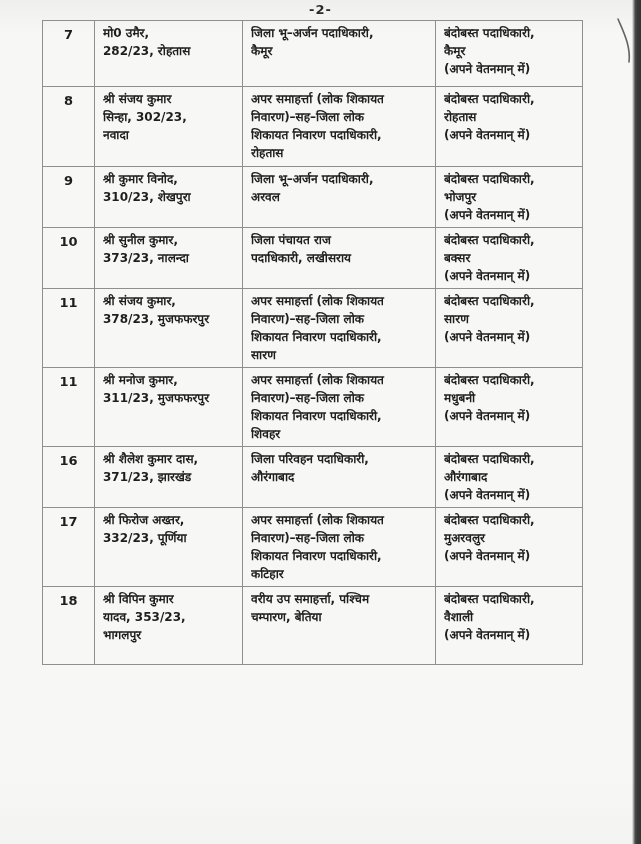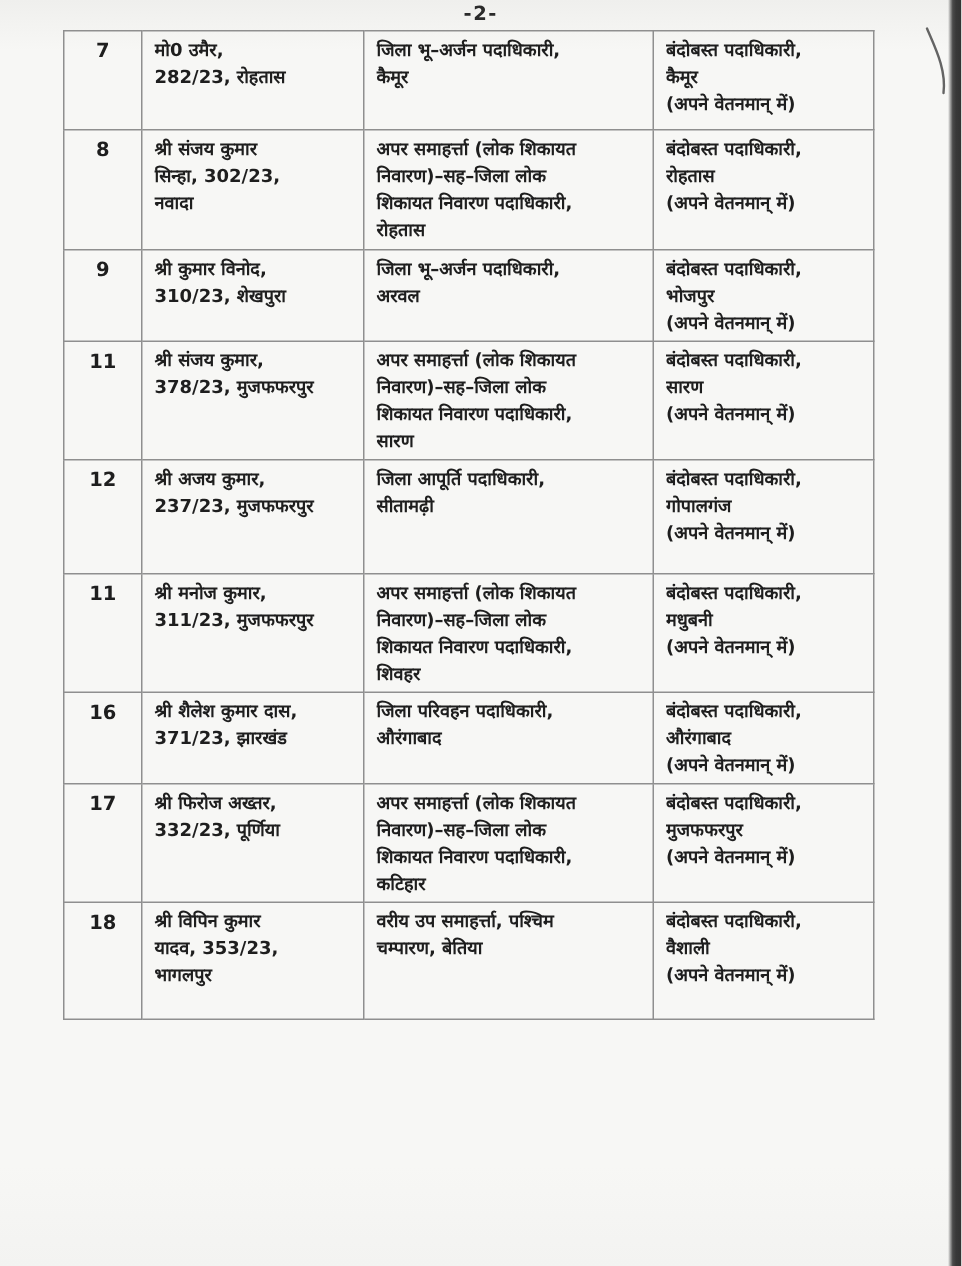--- a/index.html
+++ b/index.html
@@ -134,54 +134,54 @@
             <div class="ln">जिला भू–अर्जन पदाधिकारी,</div>
             <div class="ln">अरवल</div>
           </td>
           <td>
             <div class="ln">बंदोबस्त पदाधिकारी,</div>
             <div class="ln">भोजपुर</div>
             <div class="ln">(अपने वेतनमान् में)</div>
           </td>
         </tr>
         <tr>
+          <td class="sl">10</td>
+          <td>
+            <div class="ln">श्री सुनील कुमार,</div>
+            <div class="ln">373/23, नालन्दा</div>
+          </td>
+          <td>
+            <div class="ln">जिला पंचायत राज</div>
+            <div class="ln">पदाधिकारी, लखीसराय</div>
+          </td>
+          <td>
+            <div class="ln">बंदोबस्त पदाधिकारी,</div>
+            <div class="ln">बक्सर</div>
+            <div class="ln">(अपने वेतनमान् में)</div>
+          </td>
+        </tr>
+        <tr>
           <td class="sl">11</td>
           <td>
             <div class="ln">श्री संजय कुमार,</div>
             <div class="ln">378/23, मुजफफरपुर</div>
           </td>
           <td>
             <div class="ln">अपर समाहर्त्ता (लोक शिकायत</div>
             <div class="ln">निवारण)–सह–जिला लोक</div>
             <div class="ln">शिकायत निवारण पदाधिकारी,</div>
             <div class="ln">सारण</div>
           </td>
           <td>
             <div class="ln">बंदोबस्त पदाधिकारी,</div>
             <div class="ln">सारण</div>
             <div class="ln">(अपने वेतनमान् में)</div>
           </td>
         </tr>
         <tr>
-          <td class="sl">12</td>
-          <td>
-            <div class="ln">श्री अजय कुमार,</div>
-            <div class="ln">237/23, मुजफफरपुर</div>
-          </td>
-          <td>
-            <div class="ln">जिला आपूर्ति पदाधिकारी,</div>
-            <div class="ln">सीतामढ़ी</div>
-          </td>
-          <td>
-            <div class="ln">बंदोबस्त पदाधिकारी,</div>
-            <div class="ln">गोपालगंज</div>
-            <div class="ln">(अपने वेतनमान् में)</div>
-          </td>
-        </tr>
-        <tr>
           <td class="sl">11</td>
           <td>
             <div class="ln">श्री मनोज कुमार,</div>
             <div class="ln">311/23, मुजफफरपुर</div>
           </td>
           <td>
             <div class="ln">अपर समाहर्त्ता (लोक शिकायत</div>
             <div class="ln">निवारण)–सह–जिला लोक</div>
             <div class="ln">शिकायत निवारण पदाधिकारी,</div>
             <div class="ln">शिवहर</div>
@@ -215,21 +215,21 @@
             <div class="ln">332/23, पूर्णिया</div>
           </td>
           <td>
             <div class="ln">अपर समाहर्त्ता (लोक शिकायत</div>
             <div class="ln">निवारण)–सह–जिला लोक</div>
             <div class="ln">शिकायत निवारण पदाधिकारी,</div>
             <div class="ln">कटिहार</div>
           </td>
           <td>
             <div class="ln">बंदोबस्त पदाधिकारी,</div>
-            <div class="ln">मुजफफरपुर</div>
+            <div class="ln">मुअरवलुर</div>
             <div class="ln">(अपने वेतनमान् में)</div>
           </td>
         </tr>
         <tr>
           <td class="sl">18</td>
           <td>
             <div class="ln">श्री विपिन कुमार</div>
             <div class="ln">यादव, 353/23,</div>
             <div class="ln">भागलपुर</div>
           </td>

